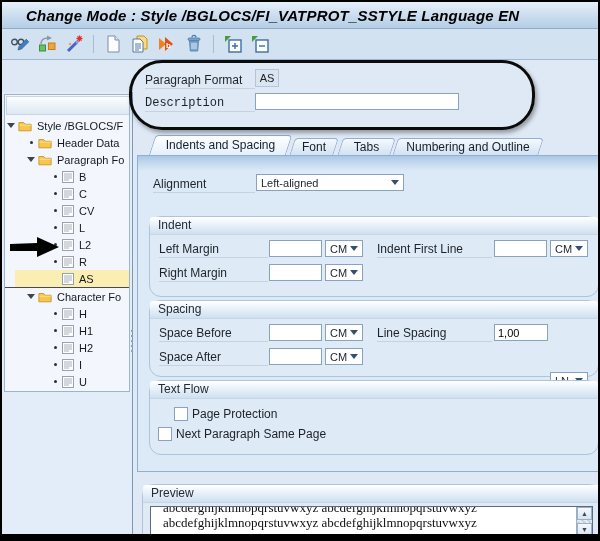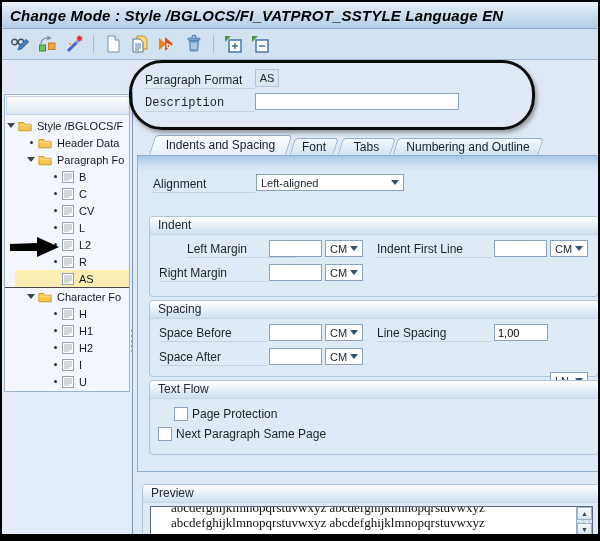--- a/index.html
+++ b/index.html
@@ -3,21 +3,21 @@
 <meta charset="utf-8">
 <style>
   html,body{margin:0;padding:0;background:#777;}
   #screen{position:relative;width:600px;height:541px;background:#000;font-family:"Liberation Sans",sans-serif;overflow:hidden;}
   #win{position:absolute;left:2px;top:2px;width:596px;height:532px;background:#dfe9f5;overflow:hidden;}
 
   
   .titlebar{position:absolute;left:0;top:0;width:100%;height:26px;
     background:linear-gradient(180deg,#e6f0f9 0%,#c9dcee 55%,#b5cee6 100%);
     border-bottom:1px solid #8fadc9;display:flex;align-items:center;}
-  .titlebar .t{font-size:15px;font-weight:bold;font-style:italic;color:#000;padding-left:8px;letter-spacing:0.2px;white-space:nowrap;}
+  .titlebar .t{font-size:15px;font-weight:bold;font-style:italic;color:#000;padding-left:24px;letter-spacing:0.2px;white-space:nowrap;}
 
   
   .toolbar{position:absolute;left:0;top:27px;width:100%;height:31px;background:#d3e2f0;
     border-bottom:1px solid #9fb8d2;display:flex;align-items:center;padding-left:6px;box-sizing:border-box;gap:3px;}
   .tbtn{width:22px;height:22px;display:flex;align-items:center;justify-content:center;border:1px solid transparent;border-radius:2px;cursor:pointer;}
   .tsep{width:1px;height:18px;background:#a8bdd2;margin:0 4px;}
 
   
   .treepanel{position:absolute;left:0;top:58px;width:131px;height:476px;background:#e3edf9;border-right:1px solid #7d97b5;box-sizing:border-box;margin-top:32px;}
   .treebox{position:absolute;left:2px;top:2px;width:126px;height:298px;background:#f3f7fd;border:1px solid #9db4cd;box-sizing:border-box;overflow:hidden;}
@@ -57,36 +57,36 @@
     border-radius:4px 4px 0 0;background:linear-gradient(180deg,#f4f9fd,#cfe1f1);}
   .tab.active::before{background:linear-gradient(180deg,#ffffff,#e3eefa);}
   .tab span{position:relative;display:block;text-align:center;font-size:12px;color:#15202c;line-height:18px;padding:0 6px;}
   .tab.active span{line-height:20px;}
 
   
   .tabpanel{position:absolute;left:2px;top:95px;width:462px;height:317px;box-sizing:border-box;border:1px solid #8fb0d0;
     background:linear-gradient(180deg,#a9c7e6 0px,#c4d9ee 7px,#dce9f6 15px);}
 
   
-  .group{position:absolute;border:1px solid #aec4da;border-radius:4px;background:rgba(255,255,255,0.06);}
+  .group{position:absolute;border:1px solid #aec4da;border-radius:12px;background:rgba(255,255,255,0.06);}
   .group .ghdr{height:17px;background:linear-gradient(180deg,#ffffff,#cfe0f0);border-bottom:1px solid #c6d6e6;
     border-radius:3px 3px 0 0;font-size:12px;color:#222b34;line-height:17px;padding-left:8px;}
   .group .gbody{position:relative;}
 
   .combo{position:absolute;box-sizing:border-box;height:17px;background:#fff;border:1px solid #88a2c0;
     display:flex;align-items:center;justify-content:space-between;padding:0 4px;font-size:11px;color:#1a242e;cursor:pointer;}
   .dtri{width:0;height:0;border-left:4px solid transparent;border-right:4px solid transparent;border-top:5px solid #33506e;}
 
   .cbrow{position:absolute;display:flex;align-items:center;font-size:12px;color:#1c2228;cursor:pointer;}
   .cbbox{width:12px;height:12px;background:#fff;border:1px solid #88a2c0;margin-right:4px;}
 
   
   .previewgrp{position:absolute;left:7px;top:424px;width:457px;}
   .pvarea{position:absolute;left:7px;top:21px;width:443px;height:31px;background:#fff;border:1px solid #5a6b7d;overflow:hidden;box-sizing:border-box;}
-  .pvtext{margin:-7px 0 0 20px;font-family:"Liberation Serif",serif;font-size:13px;line-height:15px;color:#111;white-space:nowrap;}
+  .pvtext{margin:-7px 0 0 12px;font-family:"Liberation Serif",serif;font-size:13px;line-height:15px;color:#111;white-space:nowrap;}
   .pvsb{position:absolute;right:0;top:0;bottom:0;width:15px;background:#dfe7ef;border-left:1px solid #9ab0c6;display:flex;flex-direction:column;}
   .sbbtn{height:13px;background:linear-gradient(180deg,#f6f9fc,#d8e3ee);border:1px solid #9ab0c6;box-sizing:border-box;
     display:flex;align-items:center;justify-content:center;font-size:7px;color:#3c4a58;cursor:pointer;}
   .sbthumb{flex:1;margin:0 1px;background:repeating-linear-gradient(45deg,#c8d4e0 0 2px,#e4ecf4 2px 4px);}
 
   .botbar{position:absolute;left:0;top:534px;width:600px;height:7px;background:#000;}
   svg{display:block;}
 </style>
 </head>
 <body>
@@ -442,21 +442,21 @@
 
       <span class="flabel" style="left:15px;top:21px;width:102px;">Alignment</span>
       <div class="combo" style="left:118px;top:18px;width:148px;">
         <span>Left-aligned</span>
         <span class="dtri"></span>
       </div>
 
       <div class="group" style="left:11px;top:60px;width:448px;height:79px;">
         <div class="ghdr">Indent</div>
         <div class="gbody">
-          <span class="flabel" style="left:9px;top:7px;width:109px;margin-left:28px;">Left Margin</span>
+          <span class="flabel" style="left:9px;top:7px;width:109px;">Left Margin</span>
           <input class="txt" style="left: 119px; top: 5px; width: 53px;" value="">
           <div class="combo" style="left:175px;top:5px;width:38px;">
             <span>CM</span>
                 <span class="dtri"></span>
           </div>
           <span class="flabel" style="left:227px;top:7px;width:115px;">Indent First Line</span>
           <input class="txt" style="left: 344px; top: 5px; width: 53px;" value="">
           <div class="combo" style="left:400px;top:5px;width:38px;">
             <span>CM</span>
                 <span class="dtri"></span>

